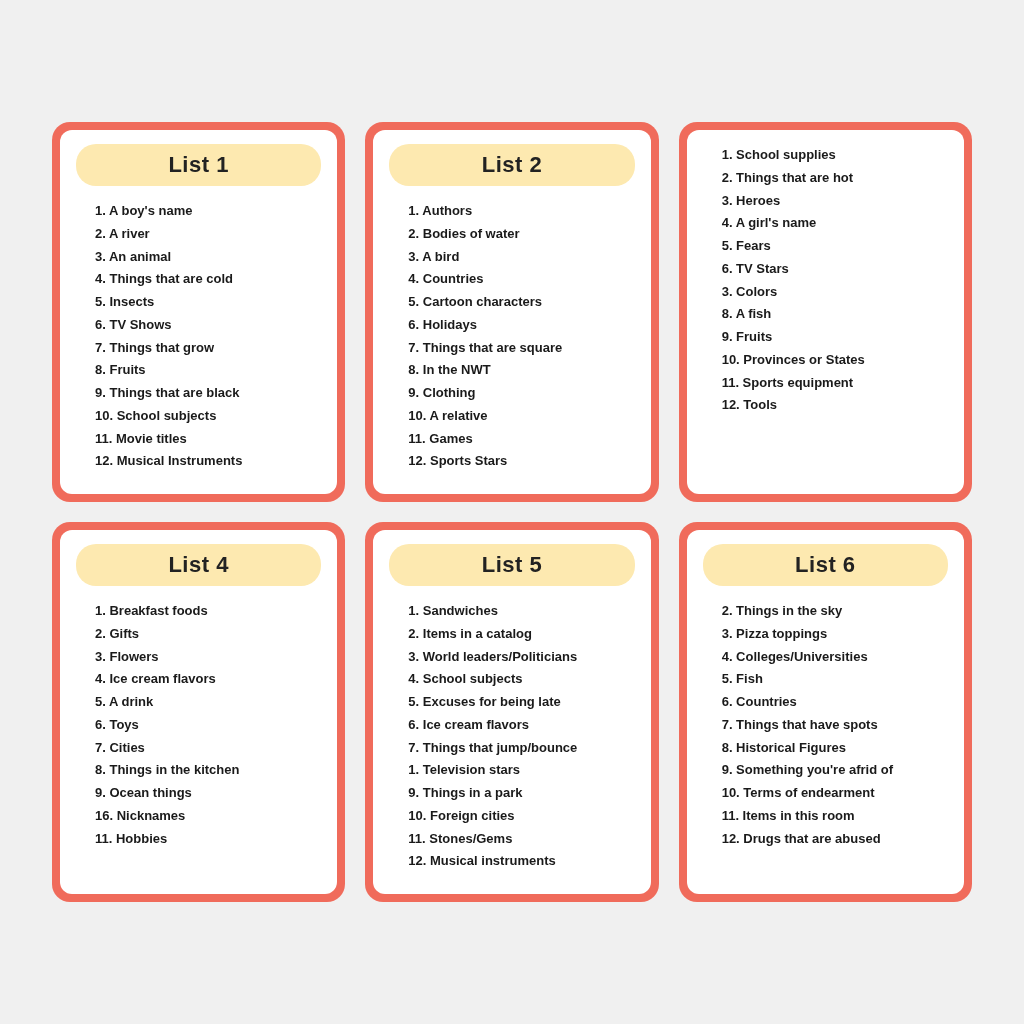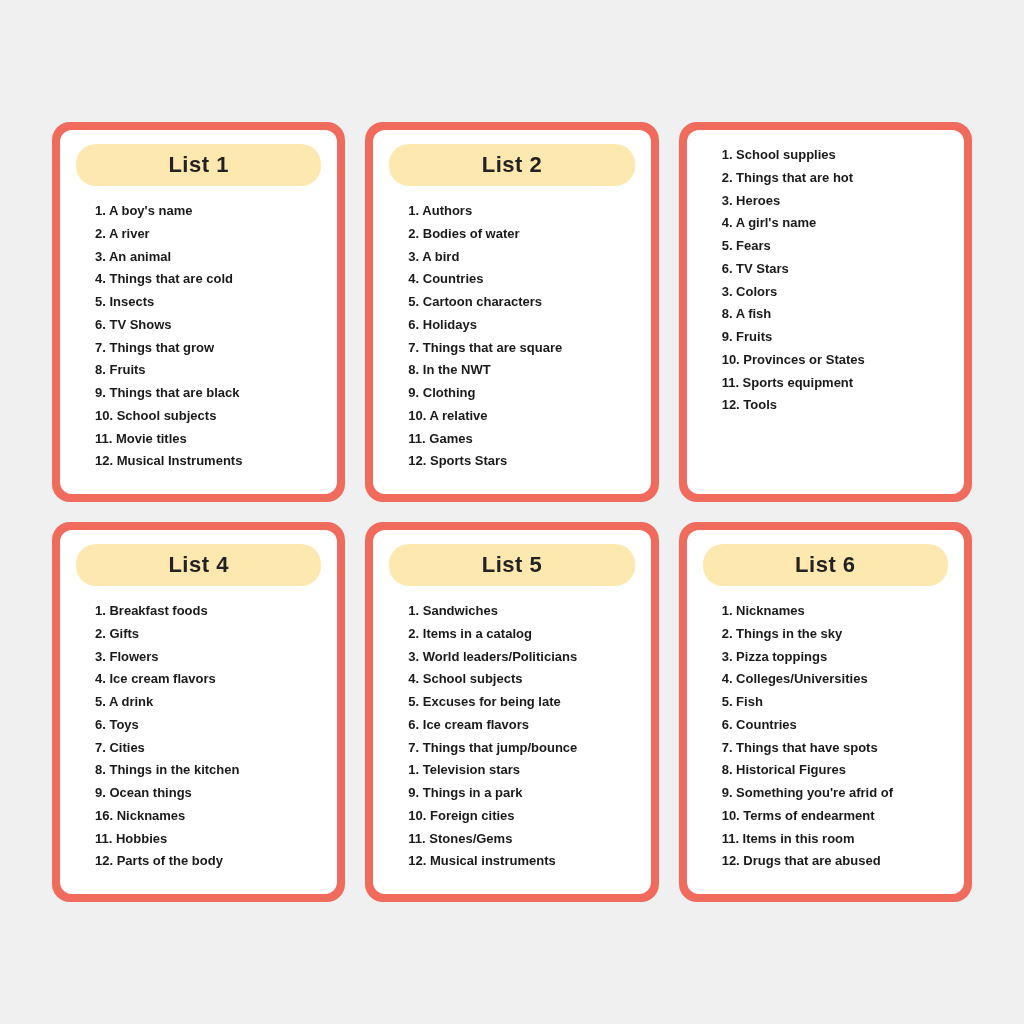--- a/index.html
+++ b/index.html
@@ -147,21 +147,20 @@
             <li>2. Gifts</li>
             <li>3. Flowers</li>
             <li>4. Ice cream flavors</li>
             <li>5. A drink</li>
             <li>6. Toys</li>
             <li>7. Cities</li>
             <li>8. Things in the kitchen</li>
             <li>9. Ocean things</li>
             <li>16. Nicknames</li>
             <li>11. Hobbies</li>
-            <li>12. Parts of the body</li>
           </ul>
         </div>
       </div>
       <div class="card">
         <div class="card-inner">
           <div class="card-title-wrap">
             <div class="card-title">List 5</div>
           </div>
           <ul class="card-list">
             <li>1. Sandwiches</li>
@@ -178,21 +177,20 @@
             <li>12. Musical instruments</li>
           </ul>
         </div>
       </div>
       <div class="card">
         <div class="card-inner">
           <div class="card-title-wrap">
             <div class="card-title">List 6</div>
           </div>
           <ul class="card-list">
-            <li>1. Nicknames</li>
             <li>2. Things in the sky</li>
             <li>3. Pizza toppings</li>
             <li>4. Colleges/Universities</li>
             <li>5. Fish</li>
             <li>6. Countries</li>
             <li>7. Things that have spots</li>
             <li>8. Historical Figures</li>
             <li>9. Something you're afrid of</li>
             <li>10. Terms of endearment</li>
             <li>11. Items in this room</li>

